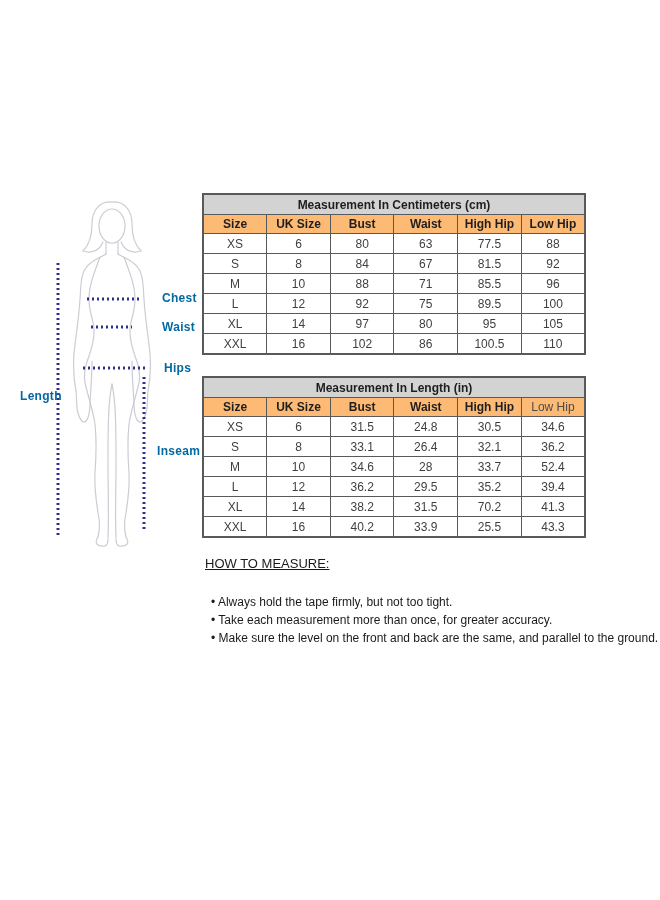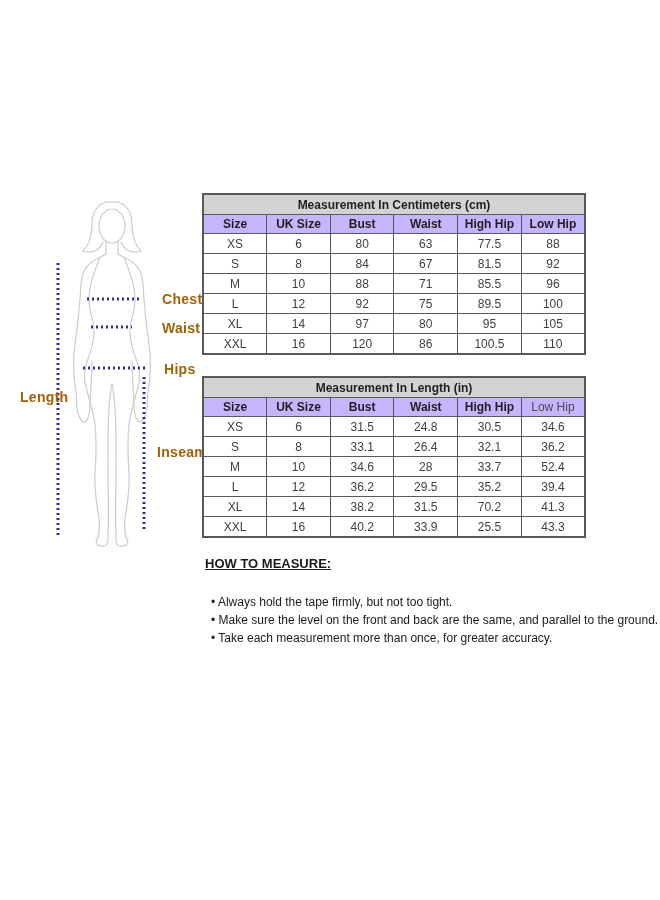--- a/index.html
+++ b/index.html
@@ -8,22 +8,22 @@
     width:660px;height:900px;
     background:#ffffff;
     font-family:"Liberation Sans", sans-serif;
     overflow:hidden;
   }
 
   
   .diagram-svg{position:absolute;left:0;top:190px;}
   .measure-label{
     position:absolute;
-    font-size:14px;font-weight:600;letter-spacing:.3px;
-    color:#a16207;
+    font-size:12px;font-weight:600;letter-spacing:.3px;
+    color:#0369a1;
   }
   #lbl-length{left:20px;top:389px;}
   #lbl-chest{left:162px;top:291px;}
   #lbl-waist{left:162px;top:320px;}
   #lbl-hips{left:164px;top:361px;text-align:center;}
   #lbl-inseam{left:157px;top:444px;}
 
   
   .size-table{
     position:absolute;left:202px;width:384px;
@@ -37,33 +37,33 @@
     border:1px solid #58595b;
     text-align:center;vertical-align:middle;
     padding:0;
   }
   .size-table .tbl-title{
     background:#d3d3d3;
     font-weight:bold;color:#1f1f1f;
     height:19px;
   }
   .size-table .col-head{
-    background:#c4b5fd;font-weight:bold;color:#1f1f1f;
+    background:#fdba74;font-weight:bold;color:#1f1f1f;
     height:18px;
   }
   .size-table td{
     background:#fff;color:#3f3f3f;height:19px;
   }
   
   #table-in .col-head:last-child{font-weight:normal;color:#4b4b4b;}
 
   
   .measure-section{position:absolute;left:205px;top:556px;width:450px;color:#1a1a1a;}
   .measure-title{
-    font-size:13px;font-weight:bold;text-decoration:underline;
+    font-size:13px;font-weight:normal;text-decoration:underline;
     line-height:16px;white-space:nowrap;
   }
   .measure-intro{font-size:12px;line-height:17px;margin-top:4px;white-space:nowrap;}
   .measure-tips{
     list-style:none;margin:21px 0 0 0;padding:0;
     font-size:12px;line-height:18px;
   }
   .measure-tips li{white-space:nowrap;margin-left:6px;}
   .measure-tips li::before{content:"• ";}
 </style>
@@ -160,21 +160,21 @@
           <td>XL</td>
           <td>14</td>
           <td>97</td>
           <td>80</td>
           <td>95</td>
           <td>105</td>
         </tr>
         <tr>
           <td>XXL</td>
           <td>16</td>
-          <td>120</td>
+          <td>102</td>
           <td>86</td>
           <td>100.5</td>
           <td>110</td>
         </tr>
       </tbody>
     </table>
 
   <table class="size-table" id="table-in">
       <thead>
         <tr>
@@ -238,18 +238,18 @@
           <td>25.5</td>
           <td>43.3</td>
         </tr>
       </tbody>
     </table>
 
   <div class="measure-section">
     <div class="measure-title">HOW TO MEASURE:</div>
     <ul class="measure-tips">
         <li>Always hold the tape firmly, but not too tight.</li>
+        <li>Take each measurement more than once, for greater accuracy.</li>
         <li>Make sure the level on the front and back are the same, and parallel to the ground.</li>
-        <li>Take each measurement more than once, for greater accuracy.</li>
       </ul>
   </div>
 
 </div>
 
 </body></html>

